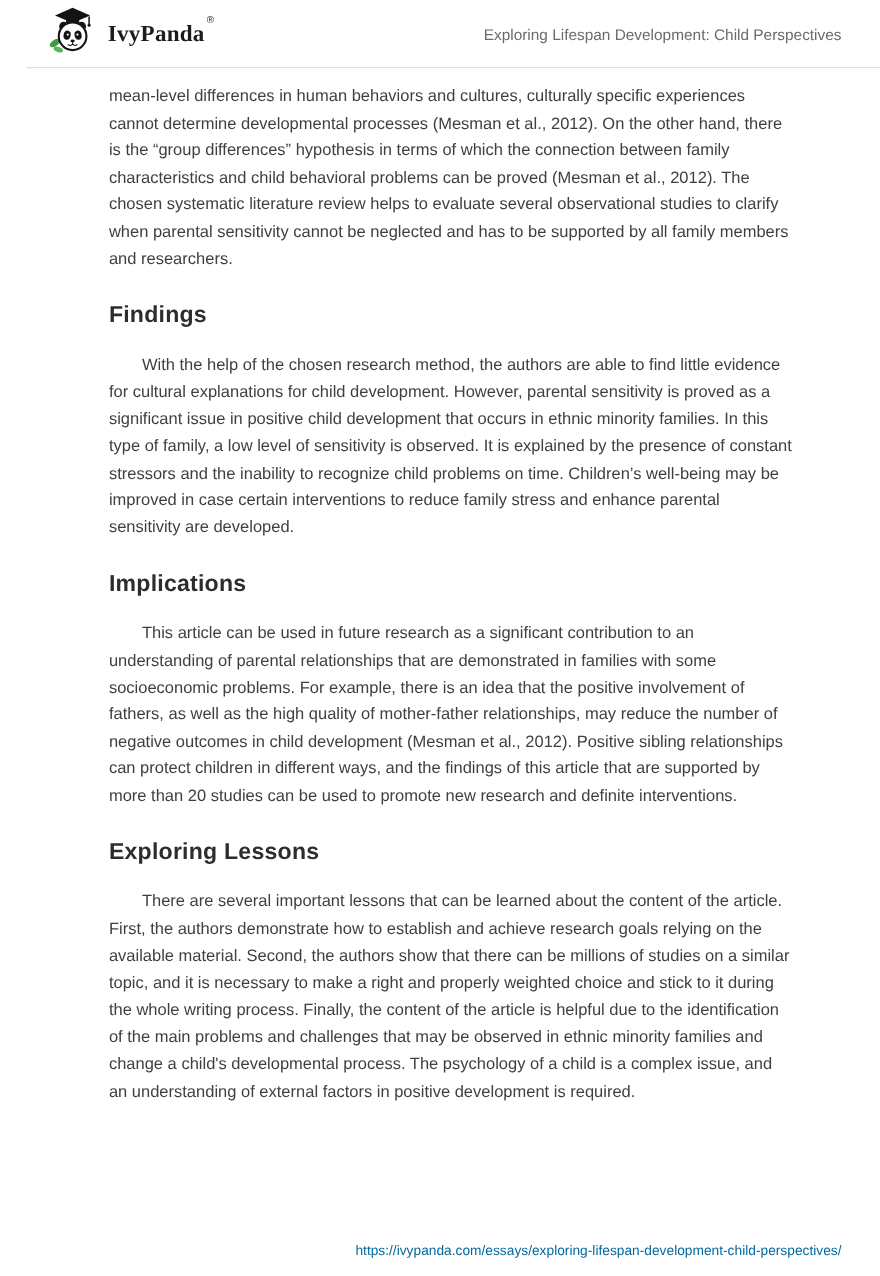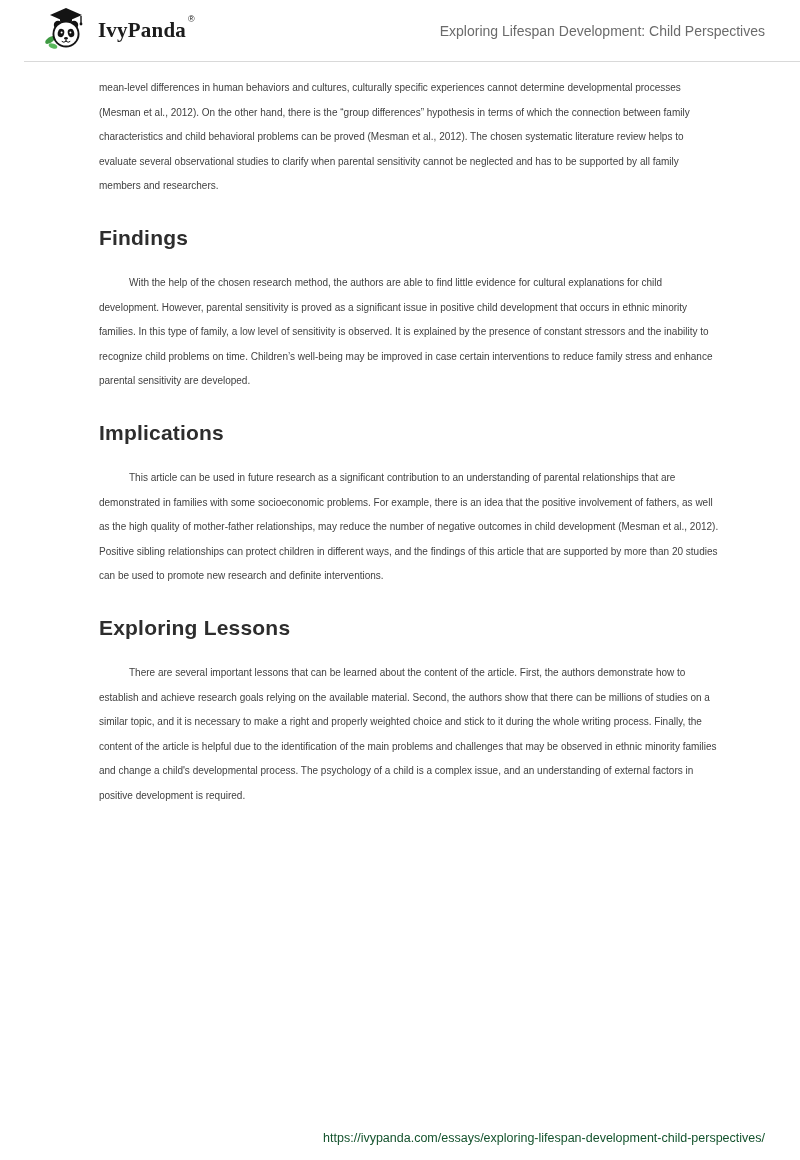--- a/index.html
+++ b/index.html
@@ -50,21 +50,21 @@
   .doc-title {
     font-size: 14px;
     color: #6b6b6b;
     text-align: right;
   }
   
   .content {
     padding: 14px 78px 0 75px;
   }
   .content p {
-    font-size: 10px;
+    font-size: 15px;
     line-height: 24.6px;
     color: #3f3f3f;
     margin-bottom: 2px;
   }
   .content p.indent {
     text-indent: 30px;
   }
   .content h2 {
     font-size: 21px;
     font-weight: 700;
@@ -74,21 +74,21 @@
     letter-spacing: 0.2px;
   }
   
   .footer {
     margin-top: auto;
     padding: 0 35px 14px 35px;
     text-align: right;
   }
   .footer a {
     font-size: 12.5px;
-    color: #14532d;
+    color: #0369a1;
     text-decoration: none;
   }
 </style>
 </head>
 <body>
 
 <div class="page">
 
   <div class="header">
     <div class="brand">

